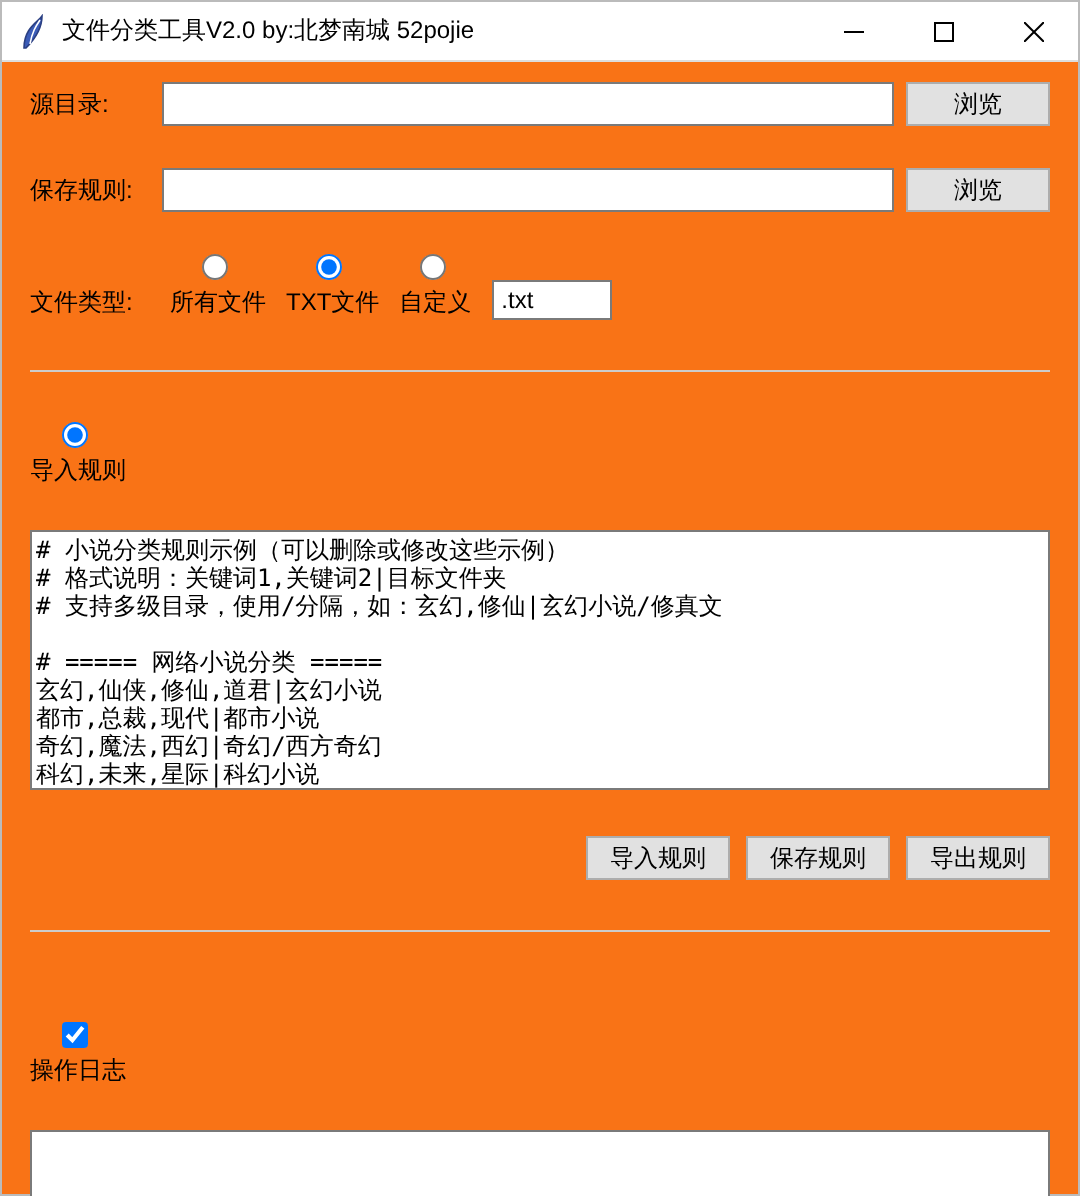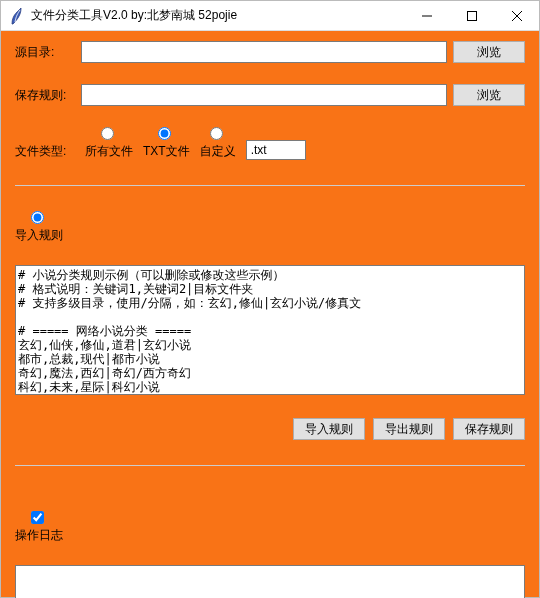--- a/index.html
+++ b/index.html
@@ -242,22 +242,22 @@
 
 # ===== 网络小说分类 =====
 玄幻,仙侠,修仙,道君|玄幻小说
 都市,总裁,现代|都市小说
 奇幻,魔法,西幻|奇幻/西方奇幻
 科幻,未来,星际|科幻小说
 历史,穿越|历史小说</textarea>
 
     <div class="btn-row-right">
       <button class="btn">导入规则</button>
+      <button class="btn">保存规则</button>
       <button class="btn">导出规则</button>
-      <button class="btn">保存规则</button>
     </div>
 
     <hr class="sep">
 
     <div class="check-row">
       <label class="check-item">
         <input type="checkbox" checked="" style="">
           <span>操作日志</span>
       </label>
     </div>

